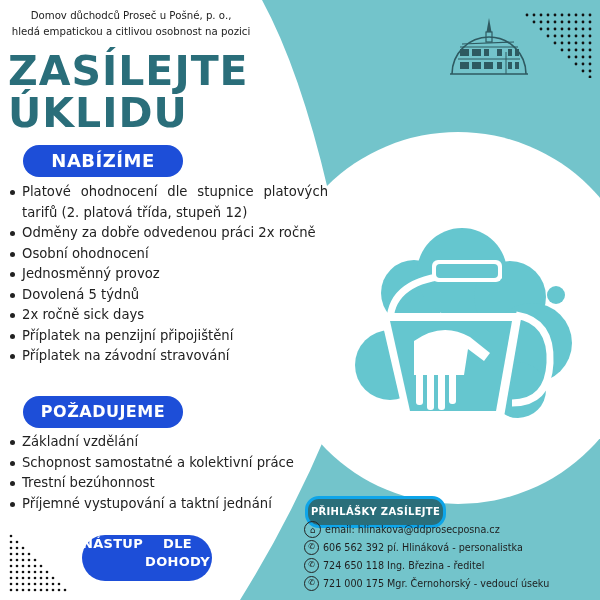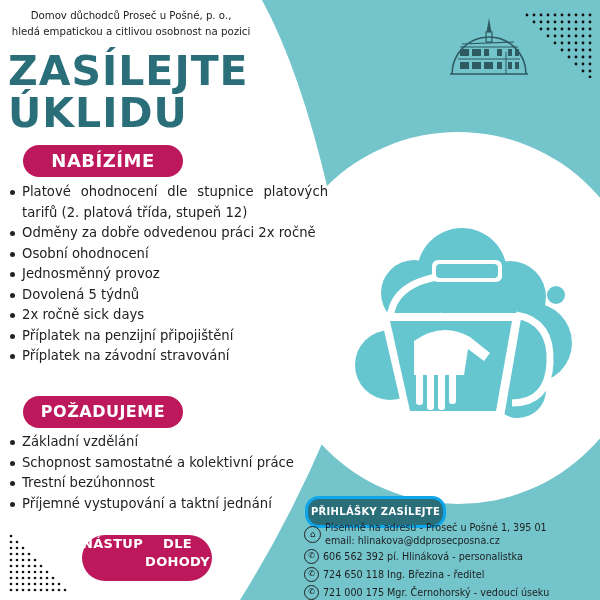--- a/index.html
+++ b/index.html
@@ -15,21 +15,21 @@
     .intro {
       left: 0; top: 8px; width: 262px; text-align: center;
       font-size: 10.2px; line-height: 16px; color: #222;
     }
     .title {
       left: 8px; top: 50px; color: #2a6e7a; font-weight: bold;
       font-size: 41px; line-height: 42px; letter-spacing: 1px;
       font-family: "DejaVu Sans", sans-serif;
     }
     .pill {
-      position: absolute; z-index: 2; background: #be185d; color: #fff;
+      position: absolute; z-index: 2; background: #1d4ed8; color: #fff;
       font-weight: bold; text-align: center; border-radius: 20px;
       letter-spacing: 0.5px;
     }
     .pill-nabizime { left: 23px; top: 145px; width: 160px; height: 32px; line-height: 32px; font-size: 18px; }
     .pill-pozadujeme { left: 23px; top: 396px; width: 160px; height: 32px; line-height: 32px; font-size: 16px; }
     .pill-nastup {
       left: 82px; top: 535px; width: 130px; height: 46px; border-radius: 24px;
       font-size: 13px; line-height: 18px; display: flex; 
       justify-content: center; letter-spacing: 0.3px;
     }
@@ -293,21 +293,20 @@
 <div class="pill pill-nastup">
   <span>NÁSTUP</span>
   <span>DLE DOHODY</span>
 </div>
 
 <div class="apply-pill">PŘIHLÁŠKY ZASÍLEJTE</div>
 <div class="contacts">
   <div class="addr-row">
     <span class="ic">⌂</span>
     <div class="addr-lines">
-      <span>Písemně na adresu - Proseč u Pošné 1, 395 01</span>
       <span>email: hlinakova@ddprosecposna.cz</span>
     </div>
   </div>
   <div class="crow">
     <span class="ic">✆</span>
     <span>606 562 392 pí. Hlináková - personalistka</span>
   </div>
   <div class="crow">
     <span class="ic">✆</span>
     <span>724 650 118 Ing. Březina - ředitel</span>

